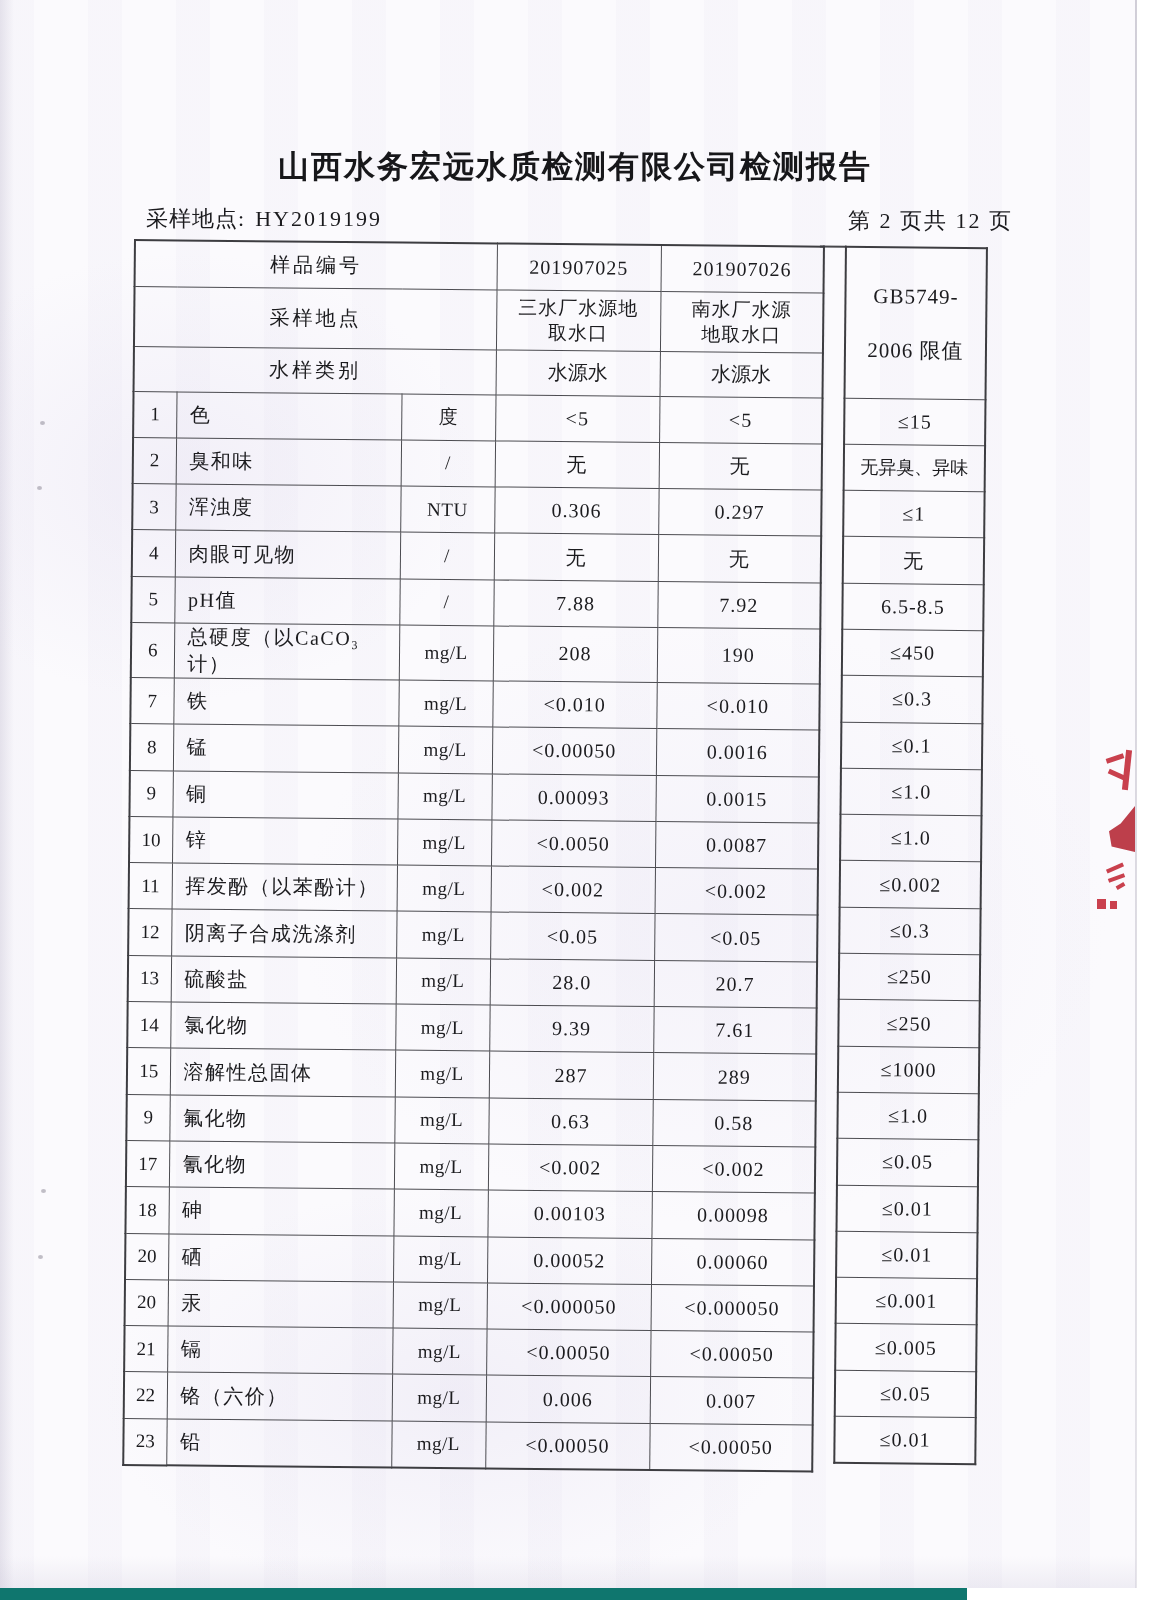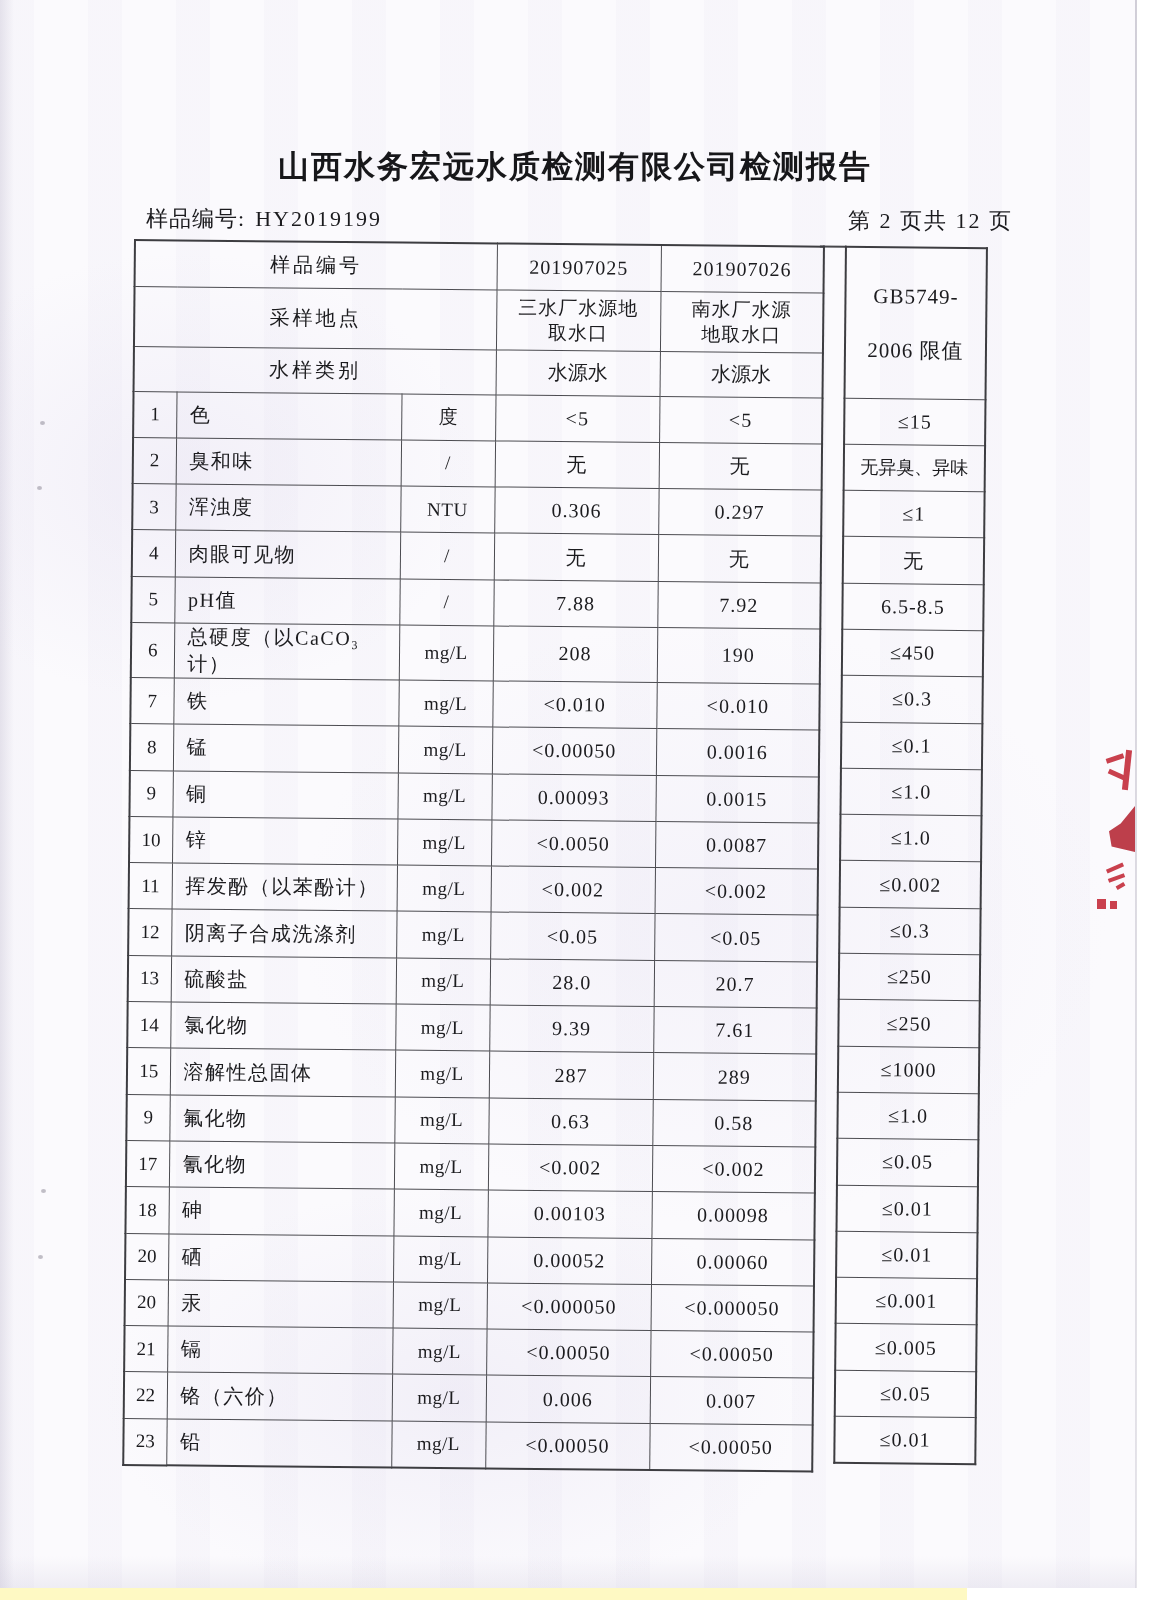--- a/index.html
+++ b/index.html
@@ -1,18 +1,18 @@
 <!DOCTYPE html>
 <html><head>
 <meta charset="utf-8">
 <style>
   html,body{margin:0;padding:0;}
   body{width:1163px;height:1600px;overflow:hidden;
        font-family:"Liberation Serif","DejaVu Serif",serif;}
-  #page{position:relative;width:967px;height:1600px;background:#fef9c3;}
+  #page{position:relative;width:967px;height:1600px;background:#0f766e;}
 
   
   #paper{position:absolute;left:0;top:0;width:1136px;height:1588px;
     background:
       radial-gradient(ellipse 420px 320px at 16% 30%, rgba(227,222,240,.38), transparent 70%),
       radial-gradient(ellipse 560px 420px at 62% 58%, rgba(230,226,242,.30), transparent 72%),
       radial-gradient(ellipse 500px 300px at 40% 88%, rgba(224,219,238,.34), transparent 70%),
       repeating-linear-gradient(90deg, rgba(214,209,230,.10) 0 34px, rgba(255,255,255,0) 34px 88px),
       linear-gradient(90deg, rgba(203,199,214,.45) 0, rgba(203,199,214,0) 14px),
       linear-gradient(#fbfafd,#fbfafd);}
@@ -86,21 +86,21 @@
   <div id="paper-bottom-shade"></div>
 
   <div class="speck" style="left:40px;top:421px"></div>
   <div class="speck" style="left:37px;top:486px"></div>
   <div class="speck" style="left:41px;top:1189px"></div>
   <div class="speck" style="left:38px;top:1255px"></div>
 
   <div id="title">山西水务宏远水质检测有限公司检测报告</div>
 
   <div id="report-line">
-    <span>样品编号:</span><span class="num">HY2019199</span>
+    <span>采样地点:</span><span class="num">HY2019199</span>
   </div>
 
   <div id="page-indicator">第 2 页共 12 页</div>
 
   <div id="table-wrap">
     <div id="gap-topline"></div>
 
     <table id="main-table">
       <colgroup>
           <col style="width:43px">

